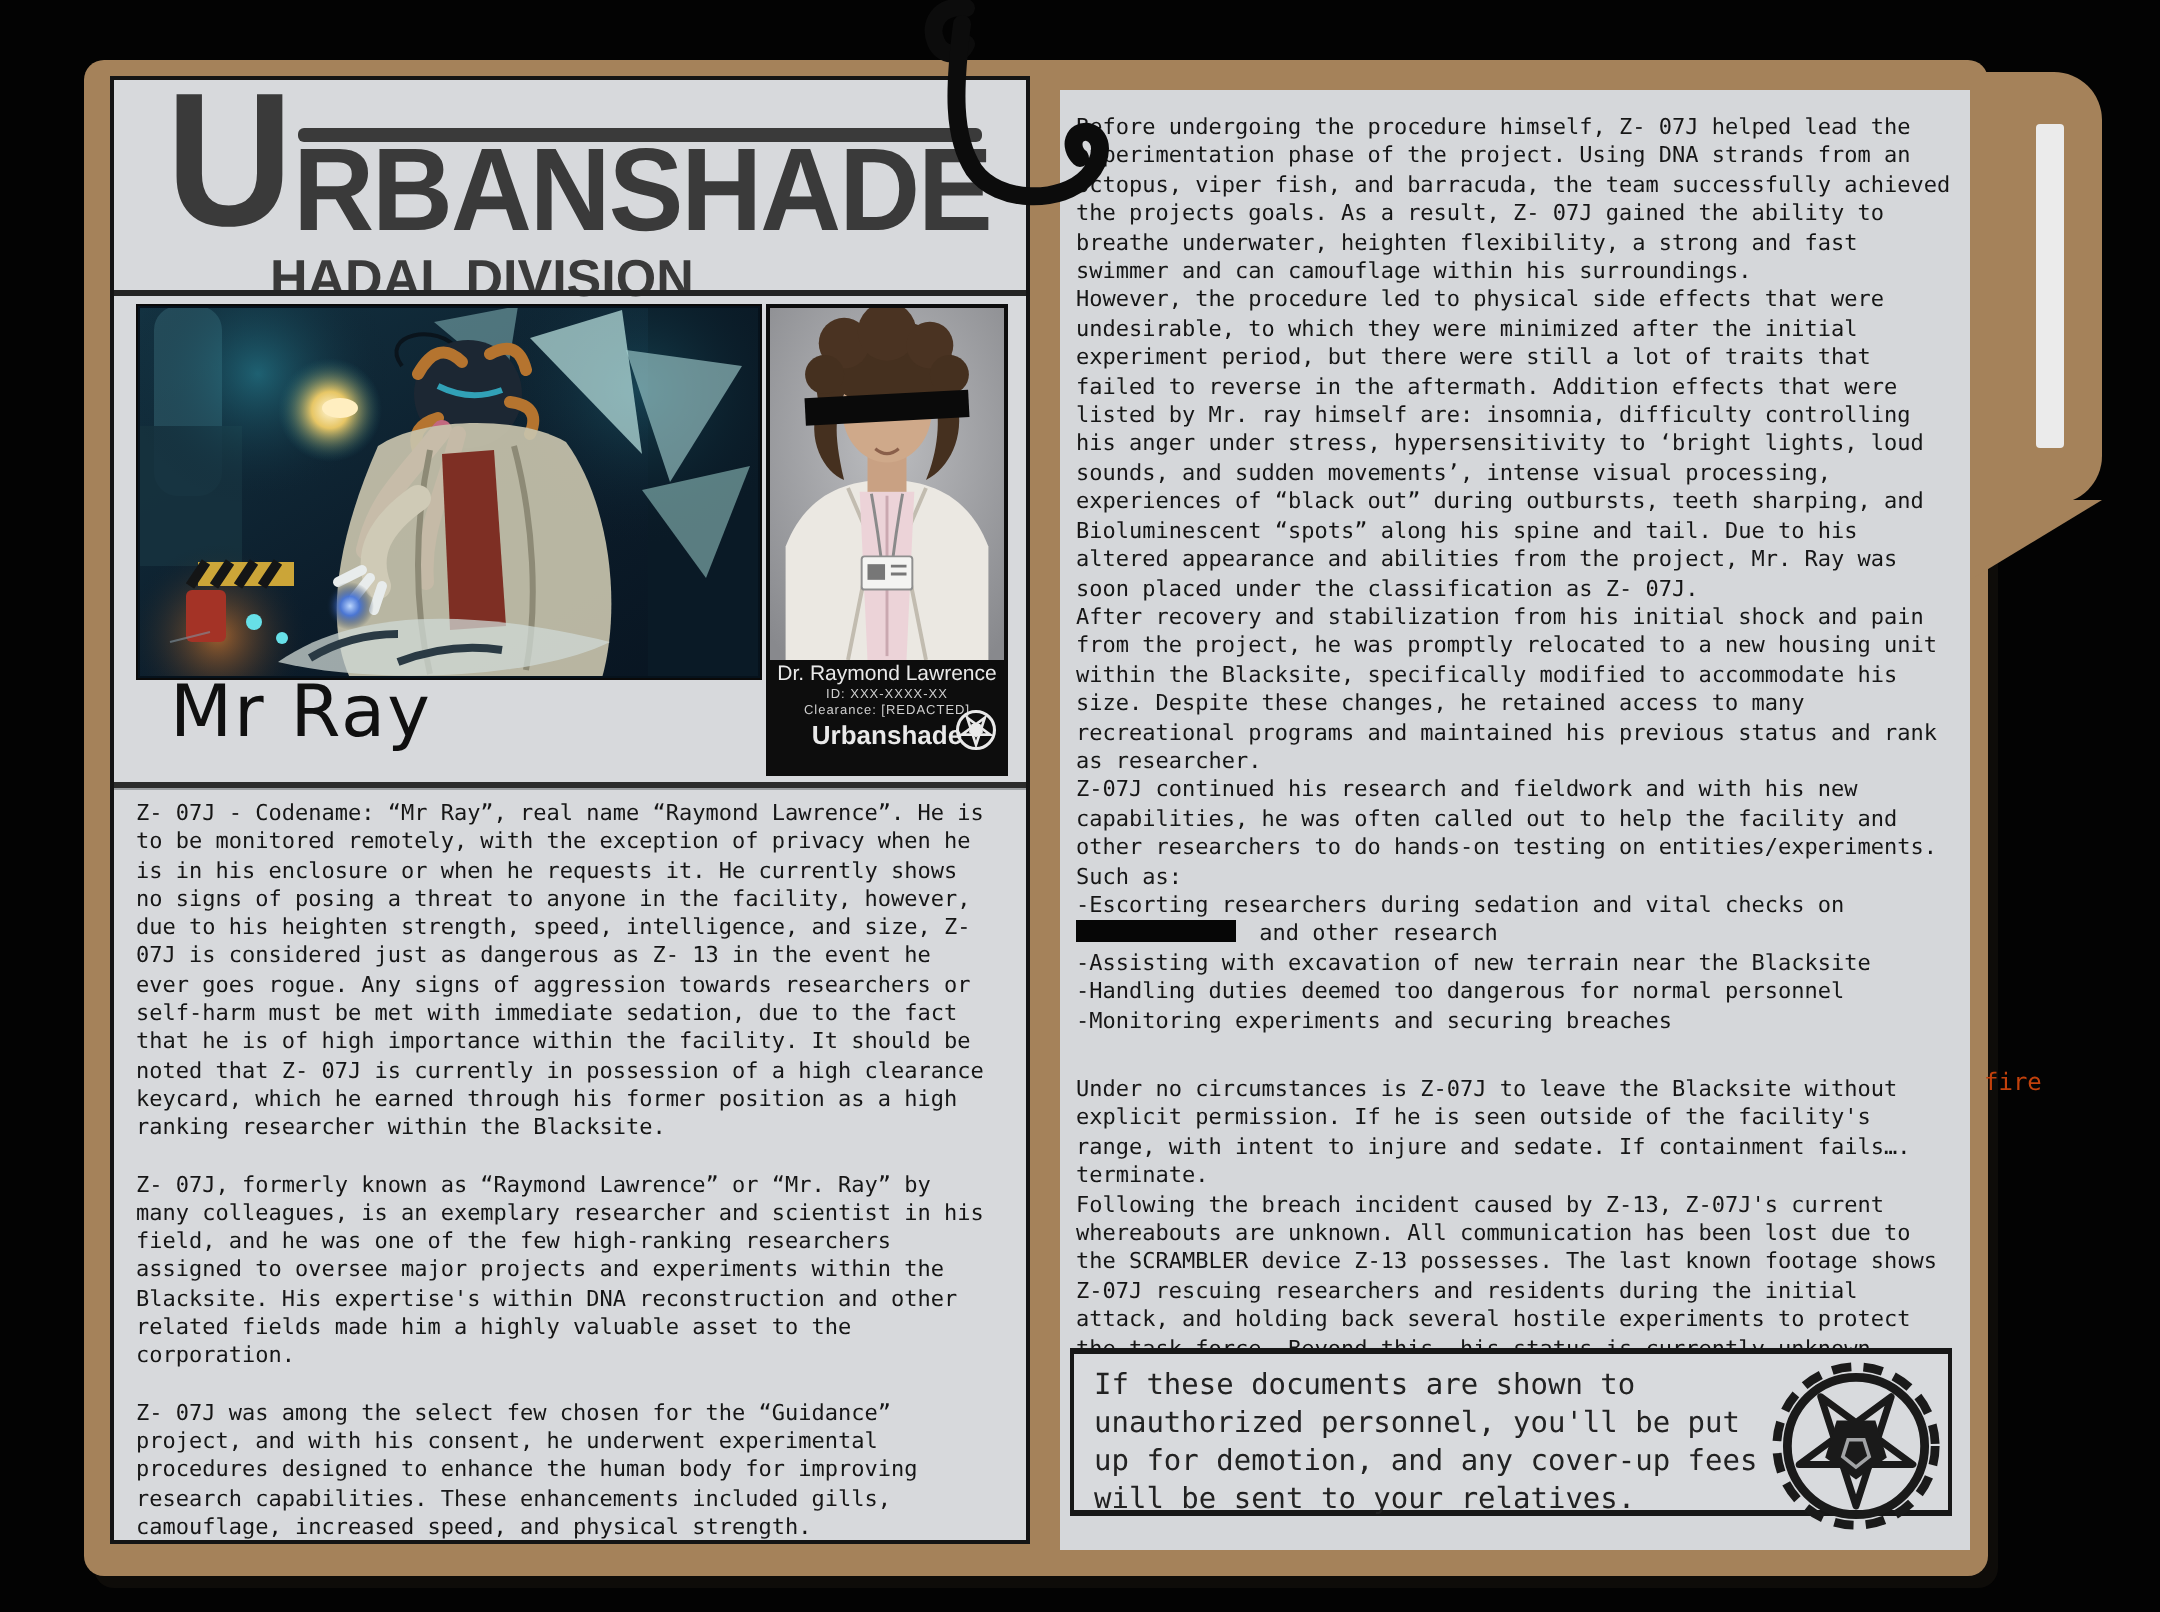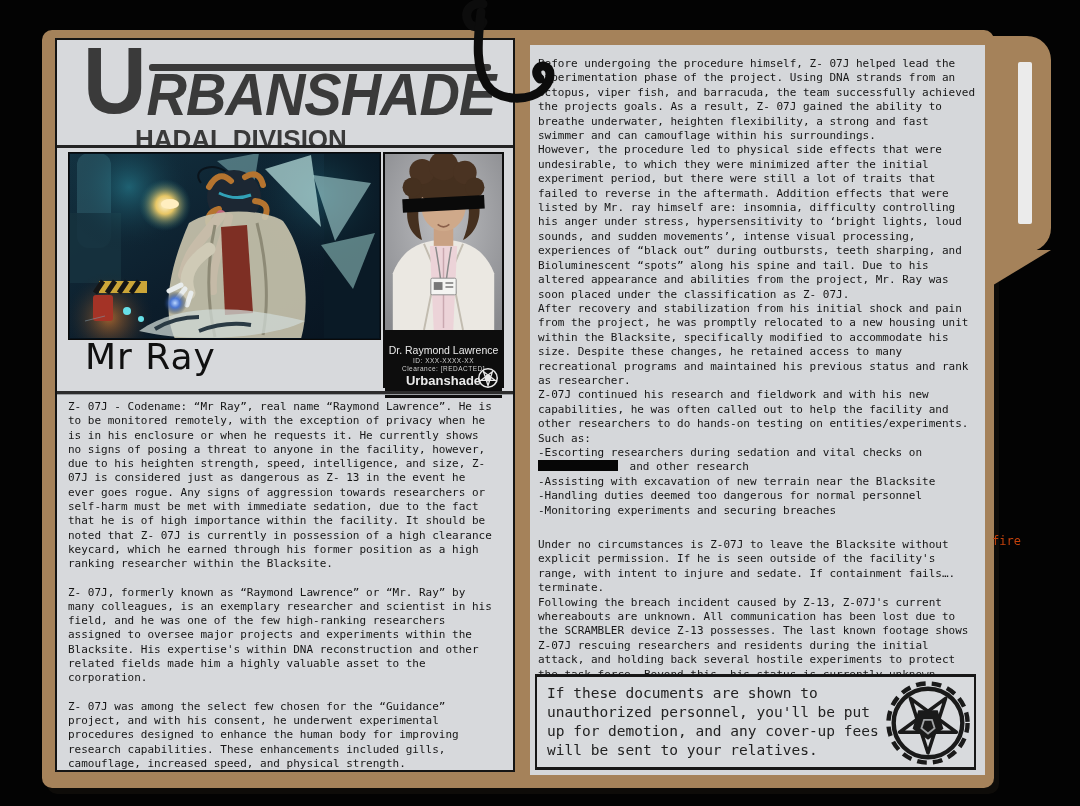--- a/index.html
+++ b/index.html
@@ -16,35 +16,35 @@
                 background:#ebebeb;border-radius:2px;}
   
   .left-page{position:absolute;left:55px;top:38px;width:460px;height:734px;
              background:#d7d9dc;border:2px solid #141414;box-sizing:border-box;}
   .right-page{position:absolute;left:530px;top:45px;width:455px;height:730px;
               background:#d5d7da;box-sizing:border-box;}
   
   .logo-row{position:absolute;left:26px;top:8px;display:flex;align-items:flex-end;color:#3a3a3a;}
   .logo-u{font-family:"Liberation Sans",sans-serif;font-weight:700;font-size:88px;line-height:70px;
           letter-spacing:-2px;transform:scaleY(1.08);transform-origin:bottom;}
-  .logo-rest-wrap{display:flex;flex-direction:column;margin-left:2px;font-style:italic;}
+  .logo-rest-wrap{display:flex;flex-direction:column;margin-left:2px;}
   .logo-bar{height:7px;background:#3a3a3a;border-radius:3px;margin:0 4px 3px 2px;}
   .logo-rest{font-family:"Liberation Sans",sans-serif;font-weight:700;font-size:56px;line-height:44px;
              letter-spacing:-1px;transform:scaleY(1.05);transform-origin:bottom;}
   .logo-sub{position:absolute;left:78px;top:84px;font-family:"Liberation Sans",sans-serif;
             font-weight:700;font-size:26px;color:#3a3a3a;letter-spacing:0;}
   .header-rule{position:absolute;left:0;top:105px;width:100%;height:3px;background:#242424;}
   
   .illustration{position:absolute;left:11px;top:112px;width:311px;height:186px;
                 border:1px solid #0a0a0a;background:#0d1d2a;}
   .id-card{position:absolute;left:326px;top:112px;width:121px;height:236px;
            border:2px solid #0d0d0d;background:#0d0d0d;box-sizing:border-box;}
   .portrait{display:block;width:117px;height:176px;}
   .card-band{position:relative;width:117px;height:54px;background:#0d0d0d;color:#e9e9e9;
-             text-align:center;padding-top:14px;}
+             text-align:center;padding-top:1px;}
   .card-name{font-size:10.5px;line-height:13px;font-family:"Liberation Sans",sans-serif;}
   .card-id,.card-clear{font-size:6.5px;line-height:8px;color:#cfcfcf;letter-spacing:.5px;
                        font-family:"Liberation Sans",sans-serif;}
   .card-brand{font-size:13px;line-height:15px;font-weight:700;font-family:"Liberation Sans",sans-serif;}
   .badge-seal{position:absolute;right:3px;bottom:9px;}
   
   .page-title{position:absolute;left:28px;top:296px;font-family:"DejaVu Sans",sans-serif;
               font-size:36px;color:#101010;letter-spacing:1px;}
   .title-rule{position:absolute;left:0;top:351px;width:100%;height:3px;background:#2c2c2c;
               border-bottom:1px solid #9a9da0;}
@@ -52,21 +52,21 @@
              font-size:11px;line-height:14.3px;}
   .para{margin:0 10px 14px 0;white-space:pre-line;}
   .doc-text{position:absolute;left:8px;top:12px;width:438px;color:#161616;
             font-size:11px;line-height:14.4px;}
   .doc-para{margin:0;white-space:pre-line;}
   .doc-line{margin:0;}
   .mt{margin-top:20px;}
   .redact{display:inline-block;width:80px;height:11px;background:#060606;
           vertical-align:-1px;margin-right:5px;}
   
-  .notice-box{position:absolute;left:5px;top:629px;width:441px;height:96px;box-sizing:border-box;
+  .notice-box{position:absolute;left:5px;top:629px;width:441px;height:84px;box-sizing:border-box;
               background:#d8dadd;border:2px solid #171717;border-top-width:3px;border-bottom-width:3px;
               padding:7px 92px 6px 10px;font-size:14.5px;line-height:19px;color:#222;}
   .notice-seal{position:absolute;right:2px;top:2px;}
   .overflow-word{position:absolute;left:992px;top:534px;font-size:12px;color:#c2410c;}
   .hook{position:absolute;left:440px;top:0;}
 </style>
 </head>
 <body>
 
 <div class="stage">

